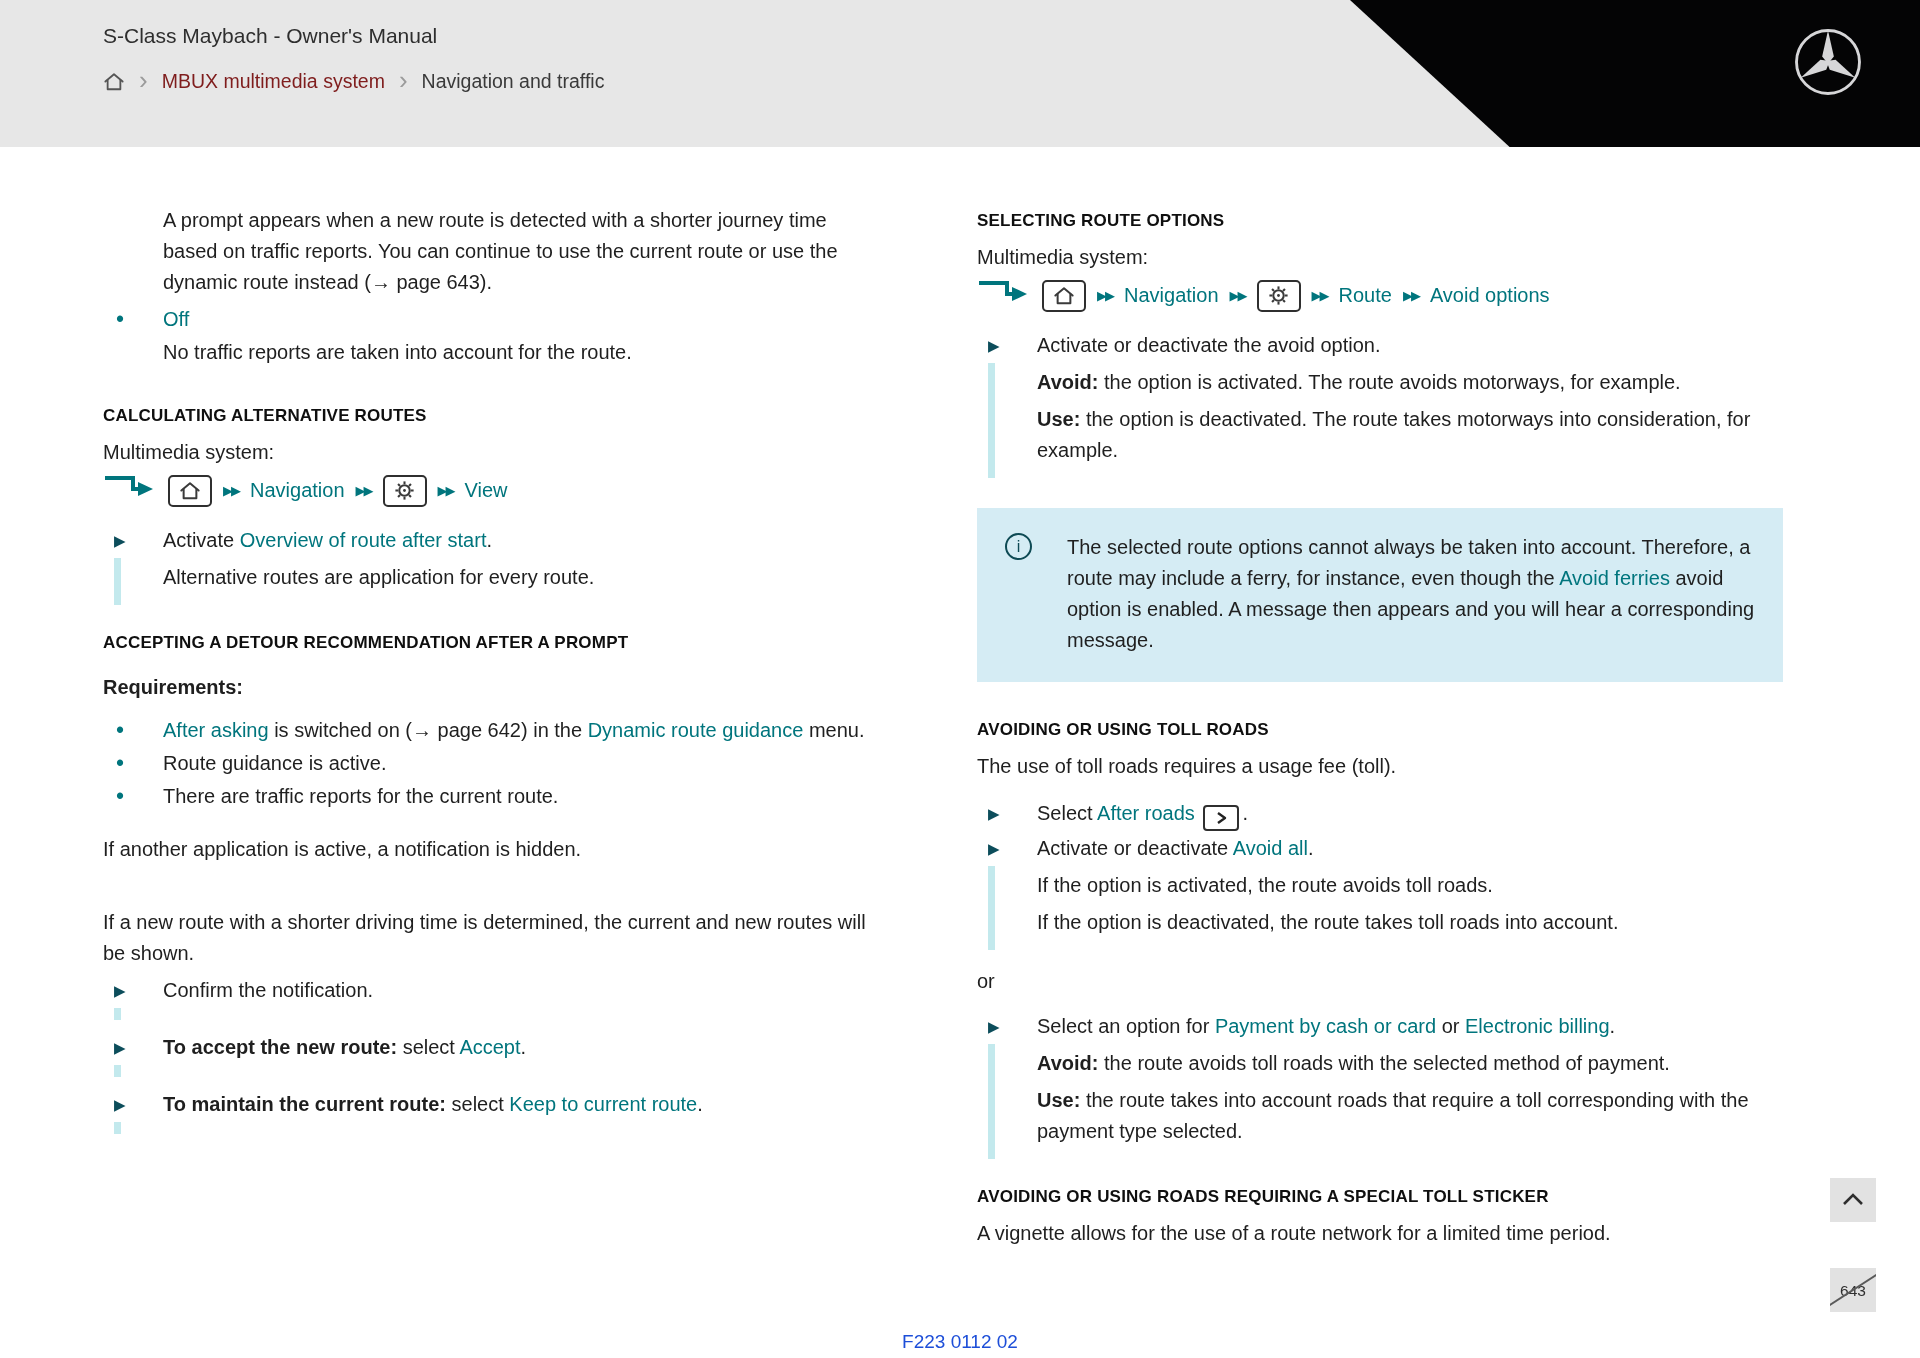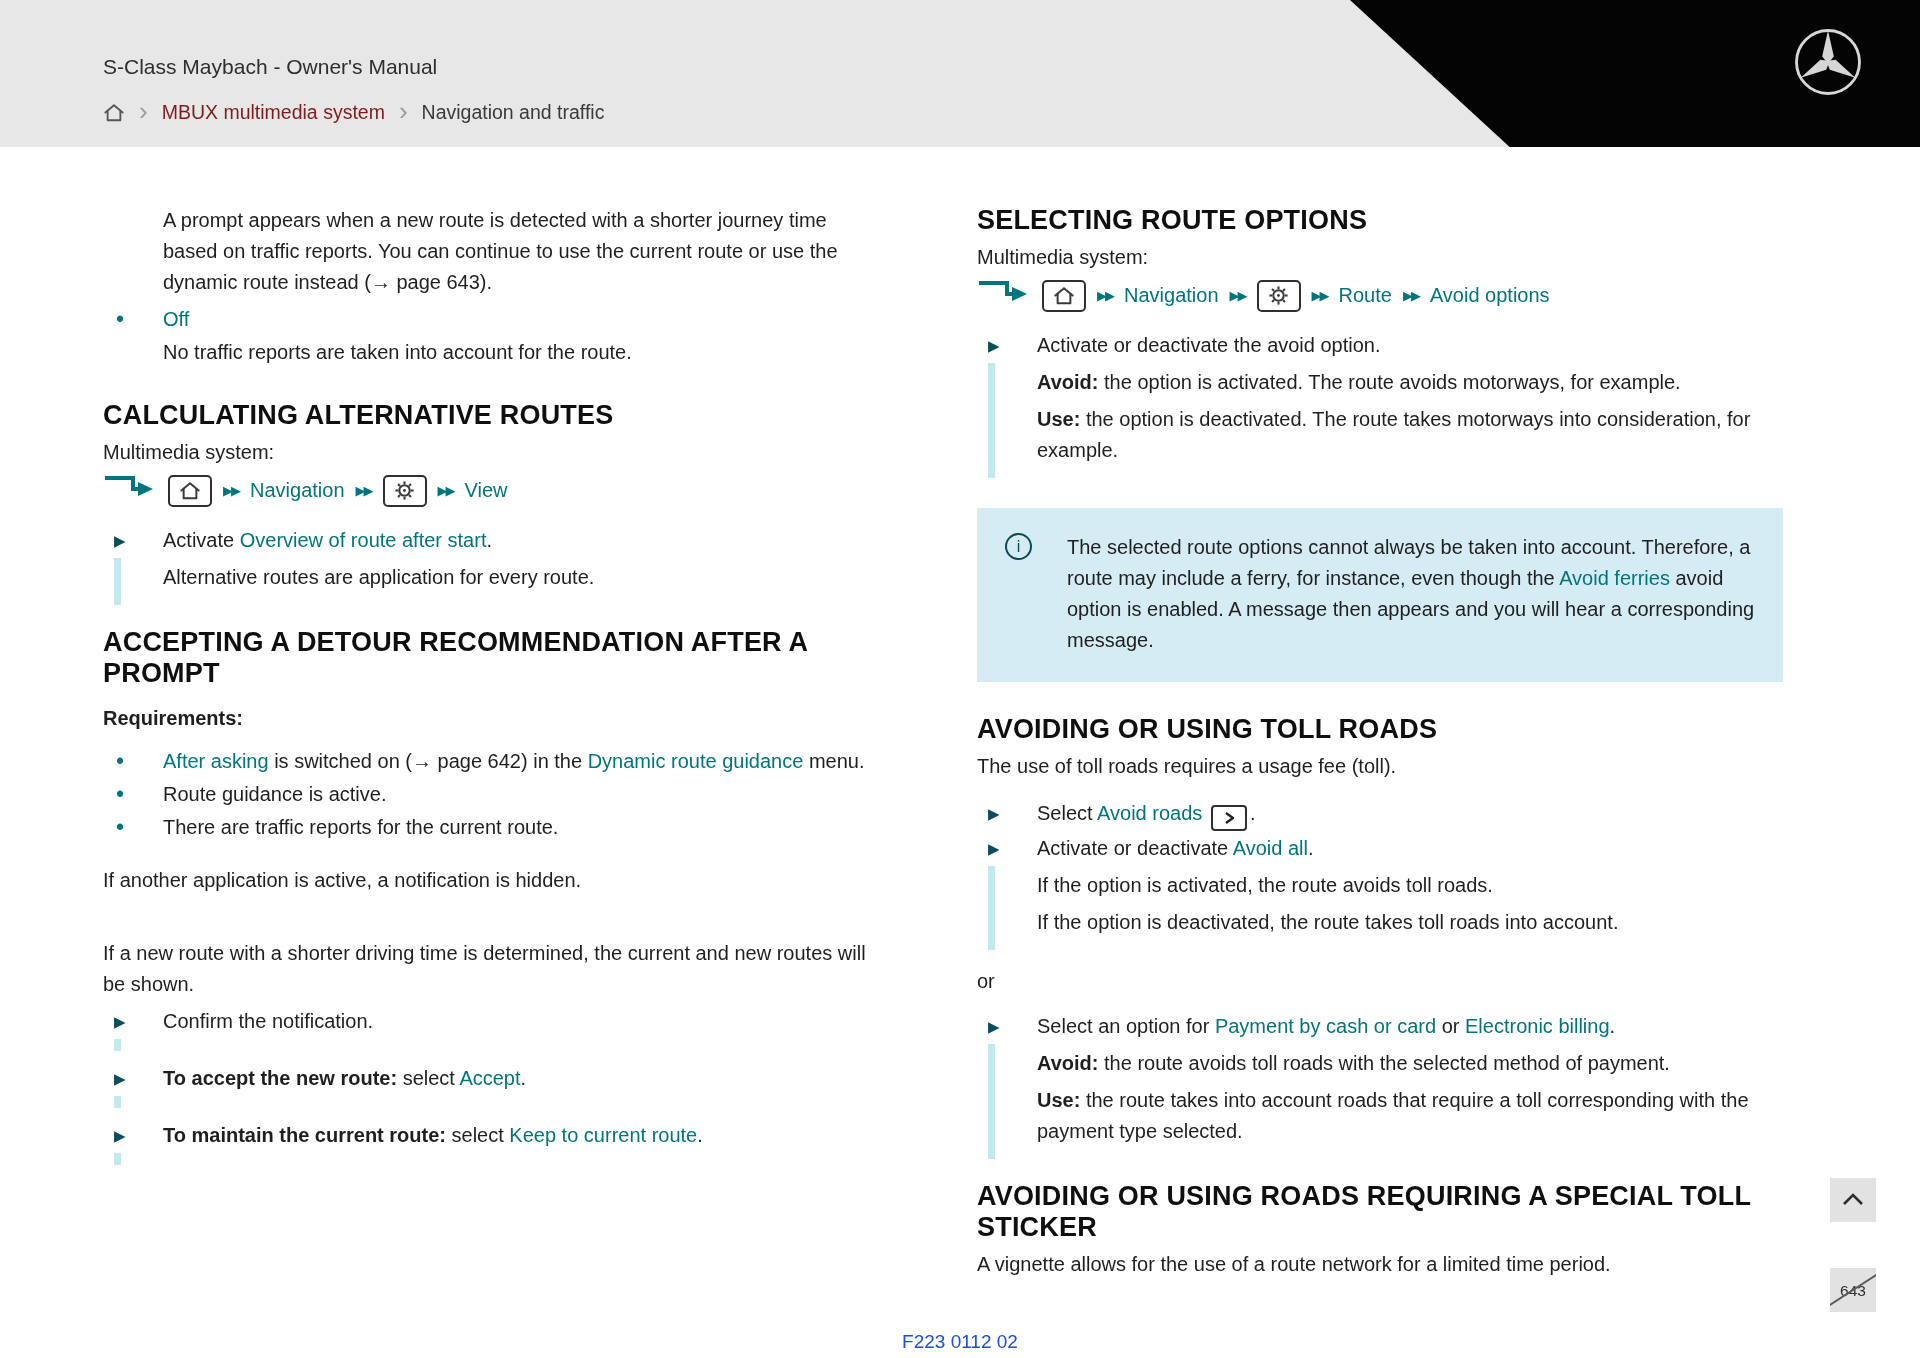--- a/index.html
+++ b/index.html
@@ -7,42 +7,42 @@
   html,body { margin:0; padding:0; }
   body {
     width:1920px; height:1358px; position:relative; overflow:hidden;
     background:#ffffff; color:#1f1f1f;
     font-family:"Liberation Sans","DejaVu Sans",sans-serif;
     font-size:20px; line-height:31px;
   }
 
   
   .topbar { position:relative; height:147px; background:var(--header-bg,#e7e7e7); }
-  .topbar-inner { padding:51px 0 0 103px; position:relative; z-index:1; }
+  .topbar-inner { padding:20px 0 0 103px; position:relative; z-index:1; }
   .doc-title { font-size:21px; color:#2e2e2e; margin:0 0 15px; font-weight:400; }
   .crumbs { display:flex; align-items:center; gap:14px; font-size:19.5px; }
   .crumb-home { display:flex; align-items:center; cursor:pointer; }
   .crumb-sep { color:#9b9b9b; font-size:26px; line-height:1; padding-bottom:4px; }
   .crumb-link { color:#7f1d1d; cursor:pointer; }
   .crumb-current { color:#3a3a3a; }
   .wedge { position:absolute; top:0; right:0; width:570px; height:147px;
     background:var(--wedge,#040405); clip-path:polygon(0 0,100% 0,100% 100%,28% 100%); z-index:2; }
   .logo { position:absolute; top:26px; right:56px; }
 
   
   .col { position:absolute; top:205px; }
   .col-left  { left:103px; width:772px; }
   .col-right { left:977px; width:806px; }
 
   .para { margin:0 0 6px; }
   .indent { margin-left:60px; }
   .bold { font-weight:700; }
   .term { color:var(--accent,#00757d); }
 
-  .hd { font-size:27px; font-weight:700; color:#0f0f0f; margin:32px 0 6px; letter-spacing:.2px; }
+  .hd { font-size:17px; font-weight:700; color:#0f0f0f; margin:32px 0 6px; letter-spacing:.2px; }
   .hd.first { margin-top:0; }
   .hd.close { margin-top:22px; }
 
   
   .pathrow { display:flex; align-items:center; gap:11px; margin:6px 0 18px; }
   .plabel { color:var(--accent,#00757d); white-space:nowrap; }
   .chev { color:var(--accent,#00757d); font-size:13px; letter-spacing:-2px; line-height:1; }
   .boxicon { display:inline-flex; align-items:center; justify-content:center;
     min-width:44px; height:32px; border:2px solid #2f2f2f; border-radius:5px; }
   .boxicon.inline { min-width:36px; height:26px; border-radius:4px; margin:0 3px; vertical-align:-5px; }
@@ -292,21 +292,21 @@
 
   <h2 class="hd">AVOIDING OR USING TOLL ROADS</h2>
   <p class="para" style="margin-bottom:16px;">The use of toll roads requires a usage fee (toll).</p>
 
   <div class="step no-bar">
     <div class="smark">
       <span class="sarrow">▶</span>
 
     </div>
     <div class="sbody">
-      <p class="sline"><span>Select </span><span class="term">Avoid roads</span> <span class="boxicon inline">
+      <p class="sline"><span>Select </span><span class="term">After roads</span> <span class="boxicon inline">
             <svg width="14" height="14" viewBox="0 0 14 14">
               <path d="M4 2 L11 7 L4 12" fill="none" stroke="#222222" stroke-width="2.4" stroke-linejoin="round"></path>
             </svg>
           </span><span>.</span></p>
     </div>
   </div>
 
   <div class="step">
     <div class="smark">
       <span class="sarrow">▶</span>

